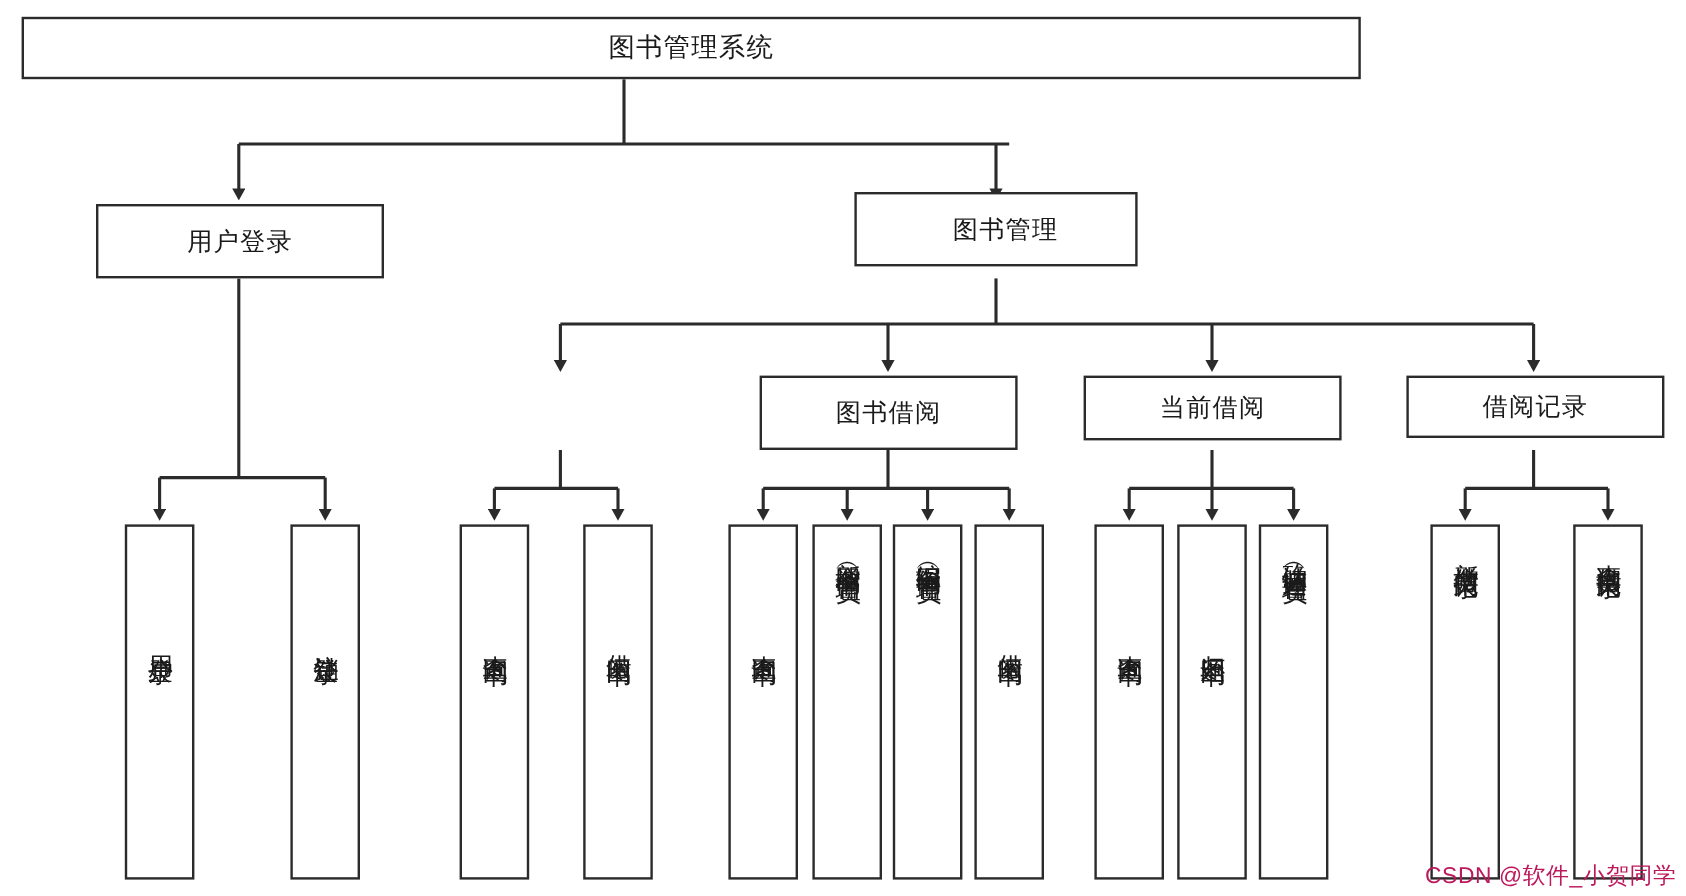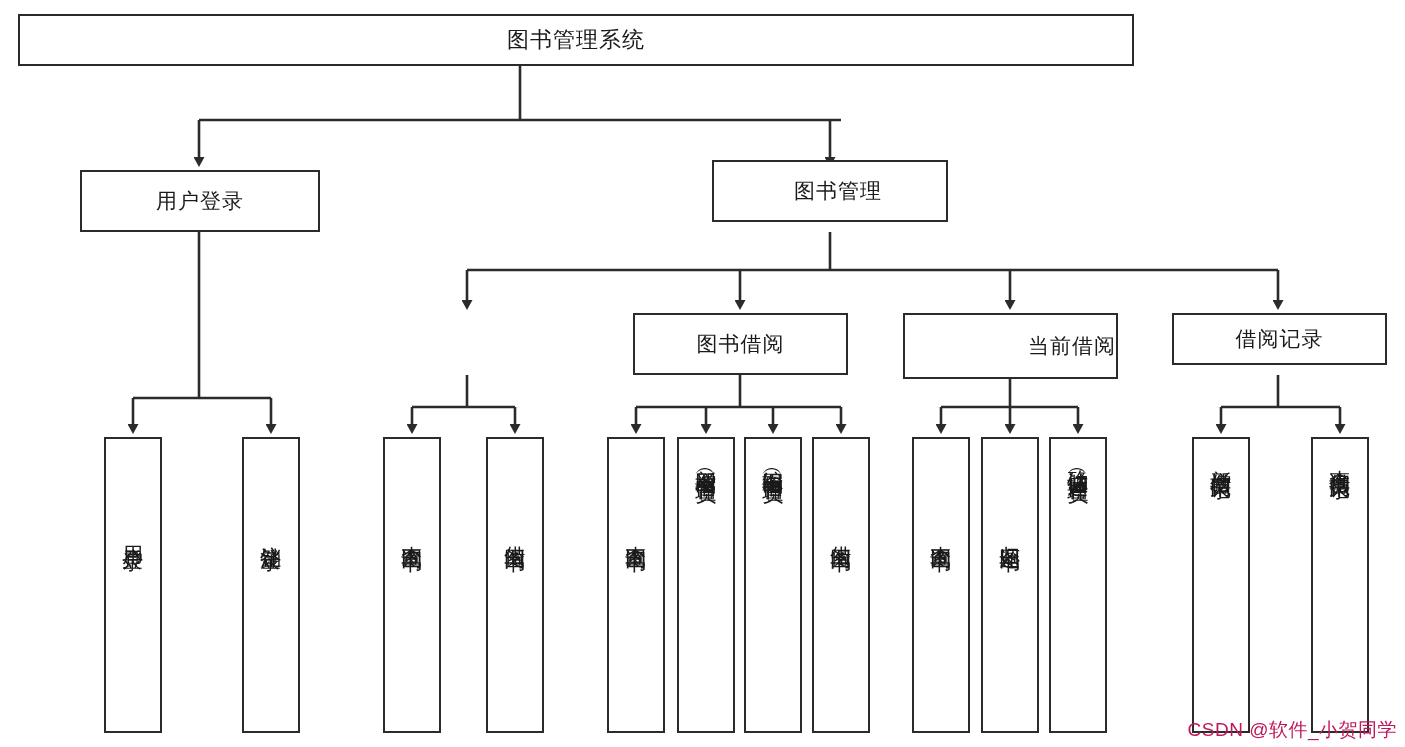--- a/index.html
+++ b/index.html
@@ -130,21 +130,21 @@
   <div class="node horiz" style="left:80px; top:170px; width:240px; height:62px;">
     <span>用户登录</span>
   </div>
   <div class="node horiz" style="left:712px; top:160px; width:236px; height:62px;padding-left:16px;">
     <span>图书管理</span>
   </div>
 
   <div class="node horiz" style="left:633px; top:313px; width:215px; height:62px;">
     <span>图书借阅</span>
   </div>
-  <div class="node horiz" style="left:903px; top:313px; width:215px; height:66px;justify-content:flex-end;">
+  <div class="node horiz" style="left:903px; top:313px; width:215px; height:54px;">
     <span>当前借阅</span>
   </div>
   <div class="node horiz" style="left:1172px; top:313px; width:215px; height:52px;">
     <span>借阅记录</span>
   </div>
 
   <div class="node leaf leaf-a" style="left:104px; top:437px; width:58px; height:296px;">
     <span class="vtext">用户登录</span>
   </div>
   <div class="node leaf leaf-a" style="left:242px; top:437px; width:58px; height:296px;">

